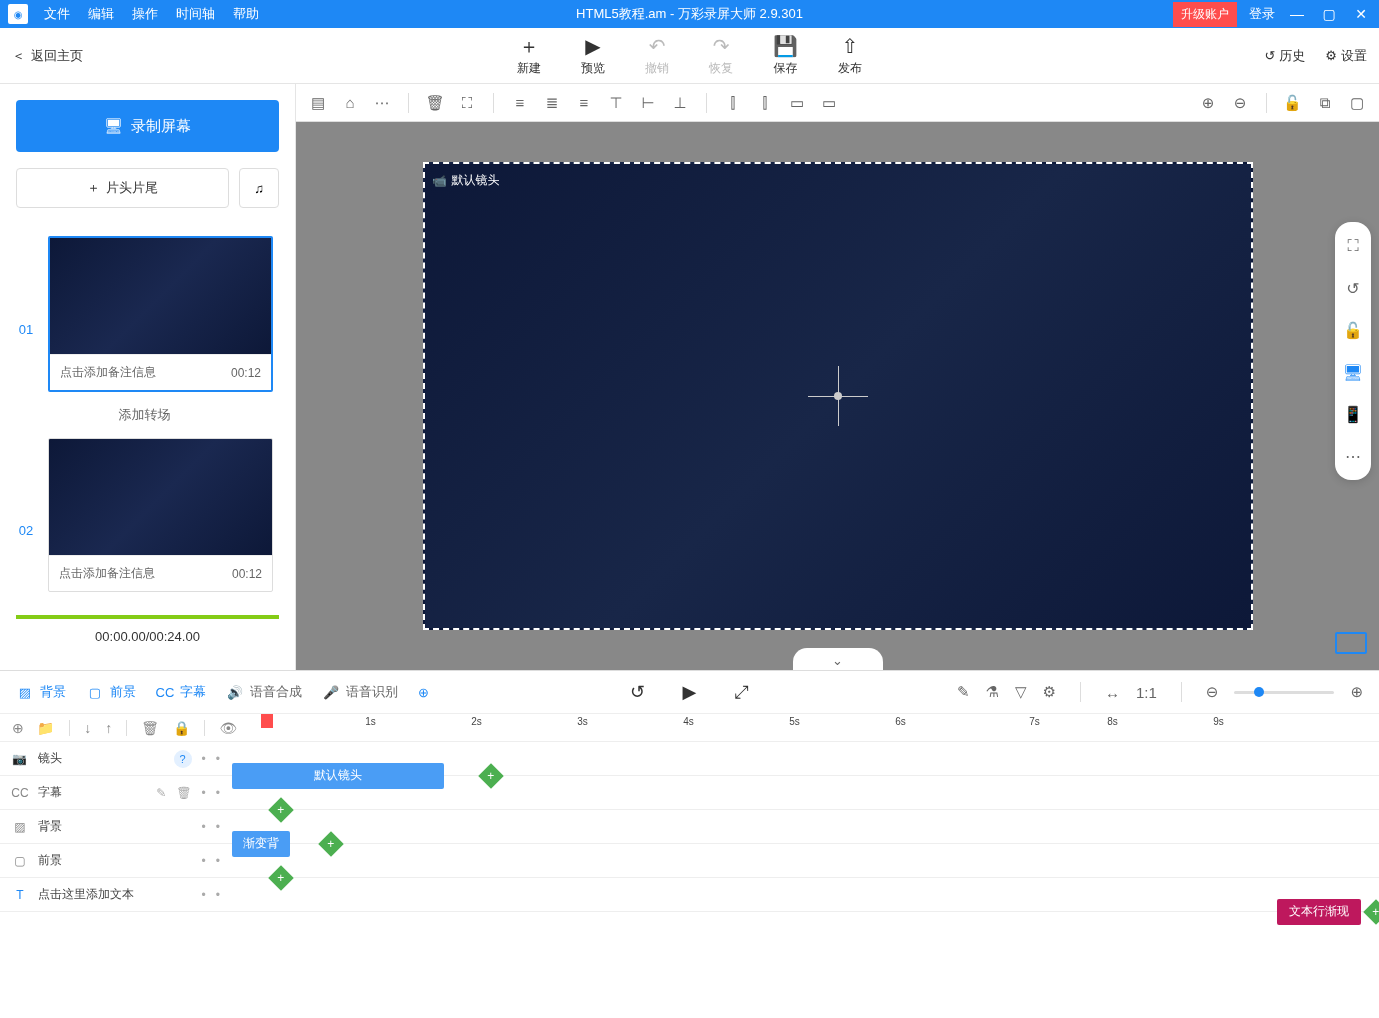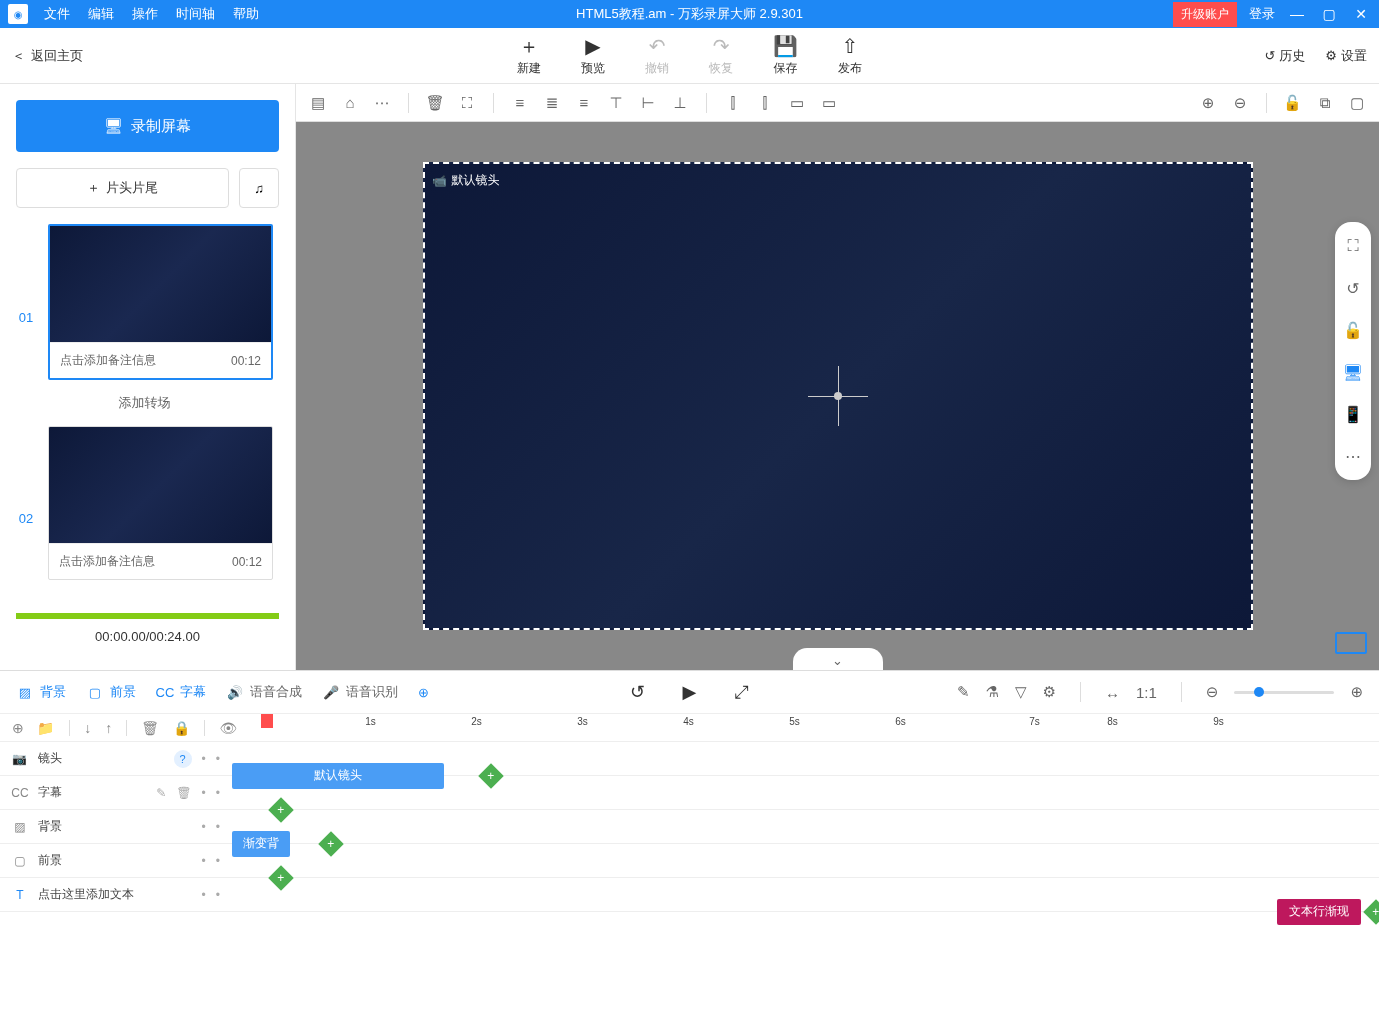--- a/index.html
+++ b/index.html
@@ -27,29 +27,29 @@
 .toolbar-right .item { display: flex; align-items: center; gap: 4px; cursor: pointer; font-size: 13px; }
 
 
 .body { display: flex; height: 586px; }
 .sidebar { width: 296px; border-right: 1px solid #e5e5e5; display: flex; flex-direction: column; padding: 16px; background: #fff; }
 .record-btn { background: #1e88f5; color: #fff; height: 52px; border-radius: 4px; display: flex; align-items: center; justify-content: center; gap: 8px; font-size: 15px; cursor: pointer; }
 .intro-row { display: flex; gap: 10px; margin-top: 16px; }
 .intro-btn { flex: 1; height: 40px; border: 1px solid #ddd; border-radius: 4px; display: flex; align-items: center; justify-content: center; gap: 6px; cursor: pointer; color: #333; }
 .sound-btn { width: 40px; height: 40px; border: 1px solid #ddd; border-radius: 4px; display: flex; align-items: center; justify-content: center; cursor: pointer; }
 
-.scene-list { margin-top: 16px; flex: 1; overflow: auto; padding-right: 6px; }
+.scene-list { margin-top: 28px; flex: 1; overflow: auto; padding-right: 6px; }
 .scene-item { display: flex; gap: 12px; margin-bottom: 14px; }
 .scene-num { width: 20px; color: #1e88f5; font-size: 13px; display: flex; align-items: center; justify-content: center; padding-top: 30px; }
 .scene-card { flex: 1; border: 1px solid #ddd; border-radius: 2px; overflow: hidden; }
 .scene-card.active { border: 2px solid #1e88f5; }
 .scene-thumb { height: 116px; background: linear-gradient(135deg, #0d1838, #1a2850, #0d1838); }
 .scene-info { height: 36px; display: flex; align-items: center; justify-content: space-between; padding: 0 10px; font-size: 12px; color: #666; border-top: 1px solid #eee; }
 .transition-label { text-align: center; color: #666; font-size: 13px; margin: 8px 0 14px; cursor: pointer; }
-.time-counter { text-align: center; color: #333; font-size: 13px; padding: 10px 0; border-top: 6px solid #84cc16; }
+.time-counter { text-align: center; color: #333; font-size: 13px; padding: 10px 0; border-top: 4px solid #84cc16; }
 
 
 .canvas-area { flex: 1; background: #888; position: relative; display: flex; flex-direction: column; }
 .canvas-toolbar { height: 38px; background: #fff; display: flex; align-items: center; padding: 0 12px; gap: 8px; border-bottom: 1px solid #ddd; }
 .ct-group { display: flex; gap: 12px; }
 .ct-sep { width: 1px; height: 20px; background: #ddd; margin: 0 8px; }
 .ct-icon { width: 20px; height: 20px; display: flex; align-items: center; justify-content: center; color: #666; cursor: pointer; font-size: 15px; }
 .spacer { flex: 1; }
 .canvas-wrap { flex: 1; display: flex; align-items: center; justify-content: center; position: relative; padding: 24px; }
 .canvas { width: 830px; height: 468px; background: linear-gradient(135deg, #0d1838, #182648, #0d1838); border: 2px dashed #fff; position: relative; }

